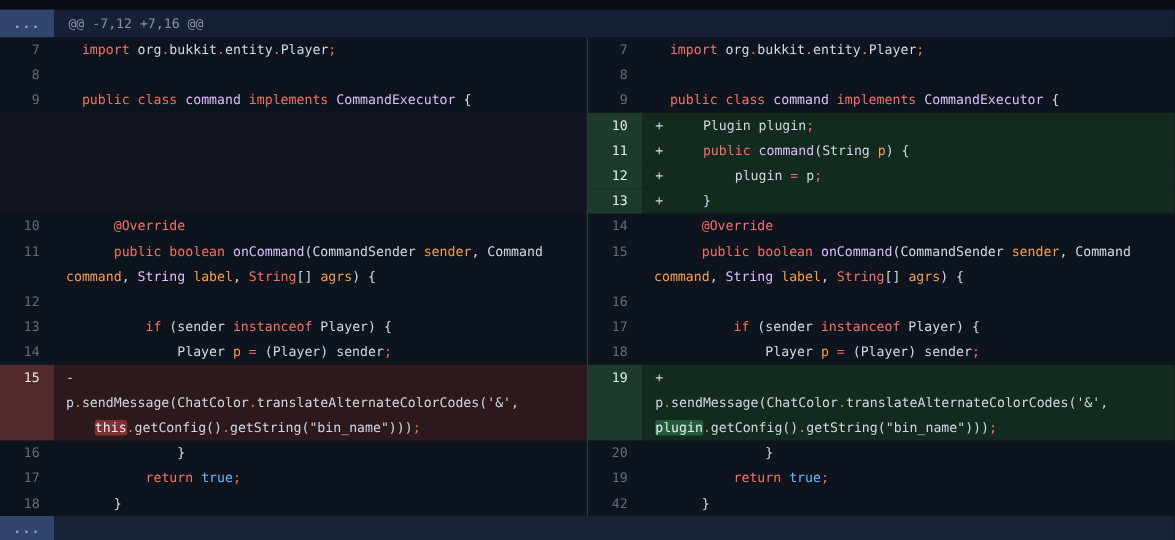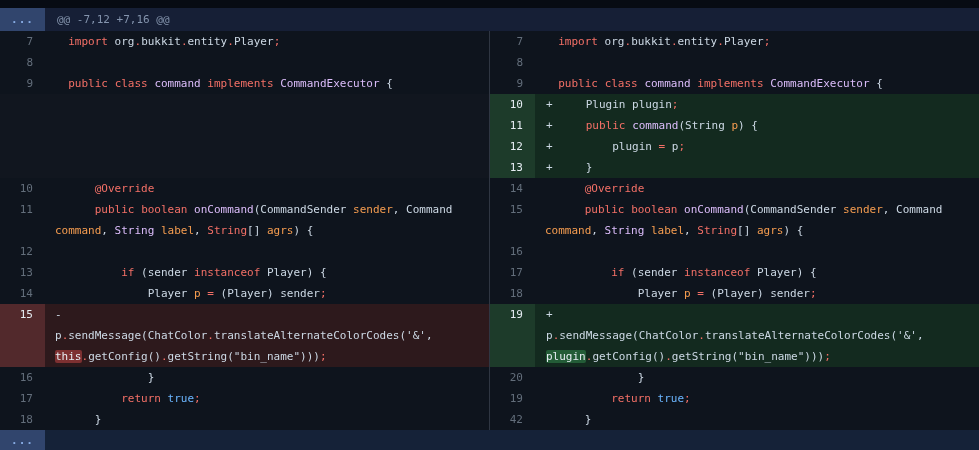--- a/index.html
+++ b/index.html
@@ -44,21 +44,21 @@
   .row.del .code{background:var(--del_line_bg);}
   .row.add .gutter{background:var(--add_gutter_bg);color:var(--changed_num_fg);}
   .row.add .code{background:var(--add_line_bg);padding-left:11px;}
   .spacer{height:84px;background:var(--spacer_bg);}
   .k{color:var(--syntax_keyword);}
   .e{color:var(--syntax_entity);}
   .p{color:var(--syntax_param);}
   .c{color:var(--syntax_constant);}
   .o{color:var(--syntax_operator);}
   .d{color:var(--code_fg);}
-  .hd{background:var(--del_word_bg);color:var(--changed_num_fg);border-radius:2px;}
+  .hd{background:var(--del_word_bg);color:var(--changed_num_fg);border-radius:2px;margin-left:24px;}
   .ha{background:var(--add_word_bg);color:var(--changed_num_fg);border-radius:2px;}
   .footer{display:flex;height:20px;background:var(--footer_bg);align-items:stretch;}
   .footer .expand-btn{height:20px;}
 </style>
 </head>
 <body>
 
 <div class="top-strip"></div>
 
 <div class="hunk-header">

